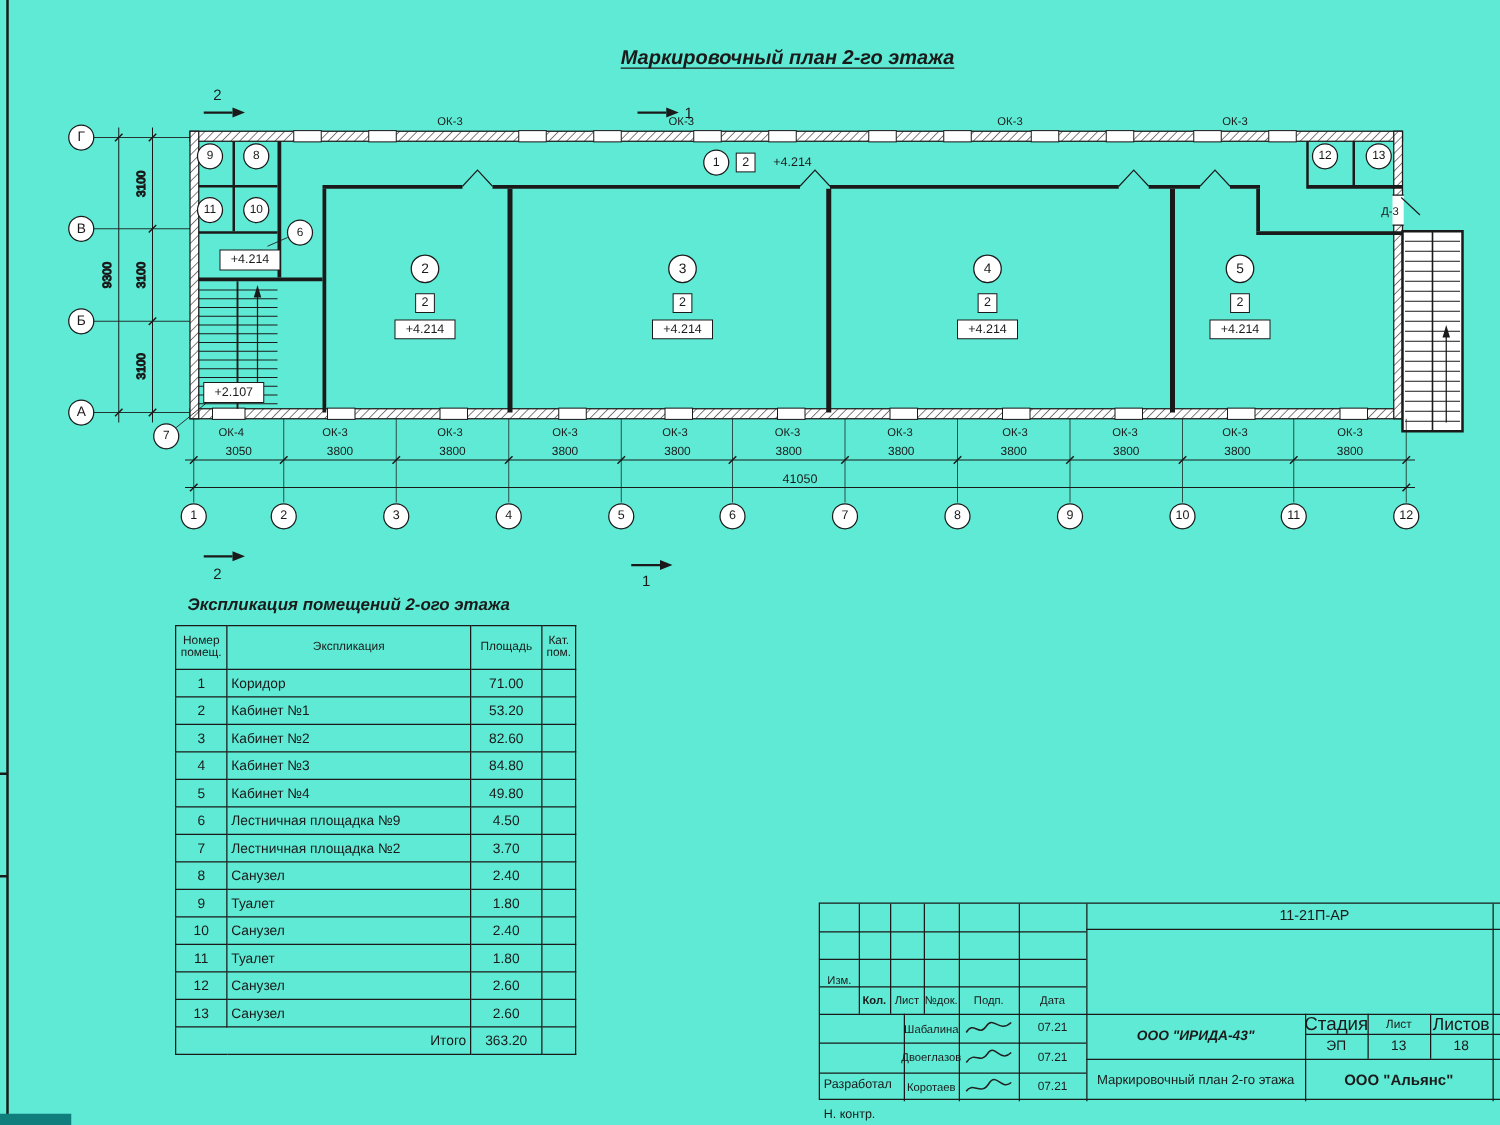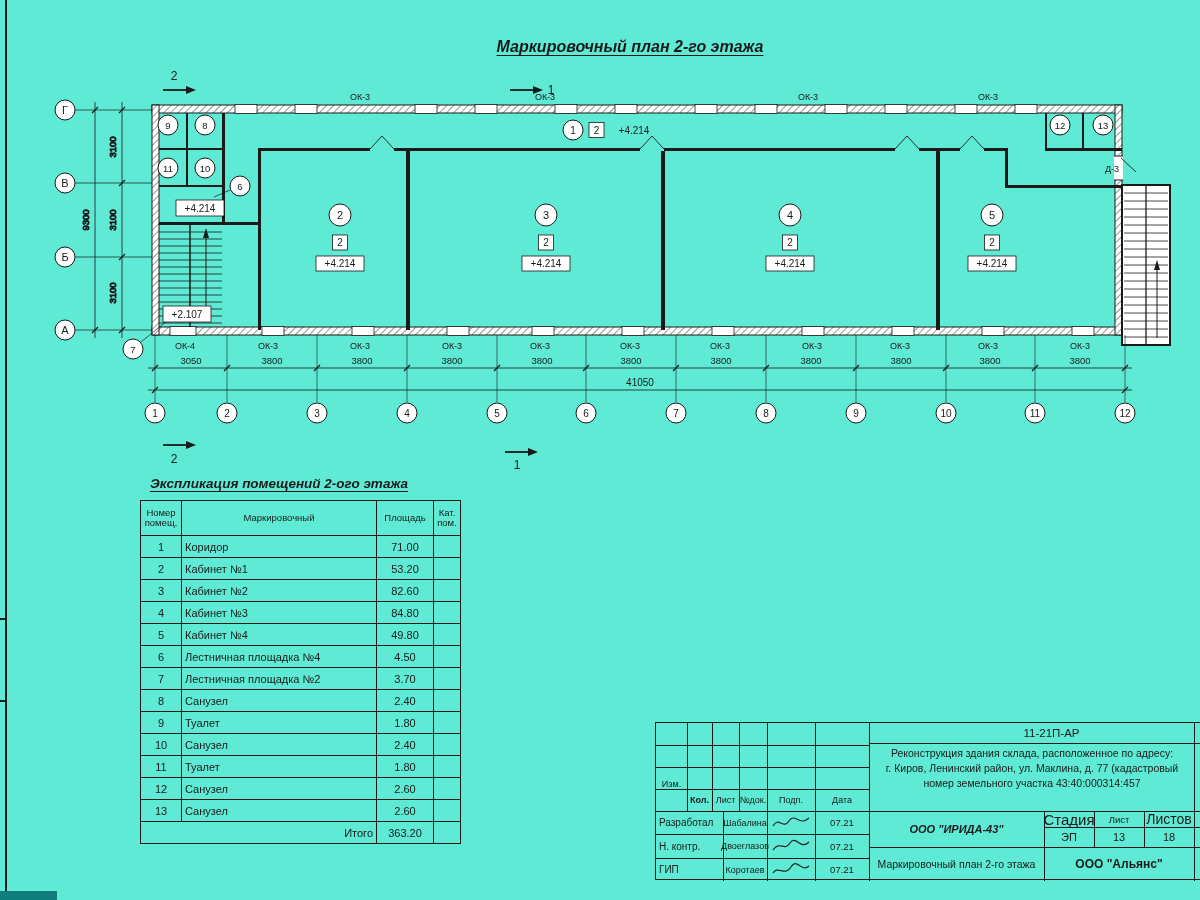--- a/index.html
+++ b/index.html
@@ -5,38 +5,38 @@
   html,body{margin:0;padding:0;width:1200px;height:900px;overflow:hidden;background:#fff;}
   body{font-family:"Liberation Sans",sans-serif;color:#1a1a1a;position:relative;}
   .abs{position:absolute;}
   .page{position:absolute;left:0;top:0;width:1200px;height:900px;background:#5eead4;overflow:hidden;}
 
   .sheet-title{left:370px;top:38px;width:520px;text-align:center;font-size:16px;font-weight:bold;font-style:italic;text-decoration:underline;text-underline-offset:3px;}
   .plan-svg{position:absolute;left:0;top:60px;}
   .plan-svg text{font-family:"Liberation Sans",sans-serif;fill:#1a1a1a;}
 
   
-  .expl-title{left:150px;top:476px;font-size:13.5px;font-weight:bold;font-style:italic;text-decoration:underline;text-underline-offset:3px;}
+  .expl-title{left:150px;top:476px;font-size:13.5px;font-weight:bold;font-style:italic;text-underline-offset:3px;}
   .expl-wrap{left:140px;top:500px;}
   table.expl{border-collapse:collapse;}
   table.expl td, table.expl th{border:1px solid #1a1a1a;font-size:11px;font-weight:normal;padding:0 3px;vertical-align:middle;}
   table.expl th{font-size:9.5px;line-height:10px;height:34px;text-align:center;padding:0 1px;}
   table.expl td{height:21px;}
   .c-num{width:34px;text-align:center;}
   .c-name{width:188px;text-align:left;}
   .c-area{width:50px;text-align:center;}
   .c-cat{width:20px;}
   .total-label{text-align:right;padding-right:6px;margin-left:36px;}
 
   
   .tb{left:655px;top:722px;width:585px;height:158px;border:1.5px solid #1a1a1a;box-sizing:border-box;}
   .tb .hl{position:absolute;height:1px;background:#1a1a1a;}
   .tb .vl{position:absolute;width:1px;background:#1a1a1a;}
   .tb .cell{position:absolute;display:flex;align-items:center;justify-content:center;text-align:center;overflow:visible;white-space:nowrap;}
-  .tb .left{justify-content:flex-start;text-align:left;}
+  .tb .left{justify-content:flex-start;text-align:left;margin-top:45px;}
 
   .frame-line{left:5px;top:0;width:1.5px;height:900px;background:#1a1a1a;}
   .frame-tick{height:2px;background:#1a1a1a;left:0;width:6px;}
   .corner-artifact{left:0;top:891px;width:57px;height:9px;}
 </style>
 </head>
 <body>
 
 <div class="page">
 
@@ -319,21 +319,21 @@
     <text x="1112" y="172" font-size="9" text-anchor="middle">Д-3</text>
   </svg>
 
   <div class="abs expl-title">Экспликация помещений 2-ого этажа</div>
 
   <div class="abs expl-wrap">
     <table class="expl">
       <tbody>
           <tr>
         <th class="c-num">Номер помещ.</th>
-        <th class="c-name">Маркировочный</th>
+        <th class="c-name">Экспликация</th>
         <th class="c-area">Площадь</th>
         <th class="c-cat">Кат. пом.</th>
       </tr>
       <tr>
             <td class="c-num">1</td>
             <td class="c-name">Коридор</td>
             <td class="c-area">71.00</td>
             <td class="c-cat"></td>
           </tr>
       <tr>
@@ -355,21 +355,21 @@
             <td class="c-cat"></td>
           </tr>
       <tr>
             <td class="c-num">5</td>
             <td class="c-name">Кабинет №4</td>
             <td class="c-area">49.80</td>
             <td class="c-cat"></td>
           </tr>
       <tr>
             <td class="c-num">6</td>
-            <td class="c-name">Лестничная площадка №4</td>
+            <td class="c-name">Лестничная площадка №9</td>
             <td class="c-area">4.50</td>
             <td class="c-cat"></td>
           </tr>
       <tr>
             <td class="c-num">7</td>
             <td class="c-name">Лестничная площадка №2</td>
             <td class="c-area">3.70</td>
             <td class="c-cat"></td>
           </tr>
       <tr>
@@ -468,25 +468,20 @@
           <path d="M3 13 C10 3,14 15,20 6 S30 14,39 5" fill="none" stroke="#222" stroke-width="1.2"></path>
         </svg>
     </div>
     <div class="cell" style="left:113px;top:136px;width:44px;height:21px;">
       <svg width="42" height="18" viewBox="0 0 42 18">
           <path d="M3 12 C8 4,15 16,21 6 S31 12,39 5" fill="none" stroke="#222" stroke-width="1.2"></path>
         </svg>
     </div>
 
     <div class="cell" style="left:213px;top:0;width:325px;height:20px;font-size:11.5px;padding-left:20px;">11-21П-АР</div>
-    <div class="abs" style="left:216px;top:23px;width:320px;text-align:center;font-size:10.5px;line-height:15px;">
-      <div>Реконструкция здания склада, расположенное по адресу:</div>
-      <div>г. Киров, Ленинский район, ул. Маклина, д. 77 (кадастровый</div>
-      <div>номер земельного участка 43:40:000314:457</div>
-    </div>
     <div class="cell" style="left:213px;top:88px;width:175px;height:36px;font-size:11px;font-weight:bold;font-style:italic;">ООО "ИРИДА-43"</div>
     <div class="cell" style="left:213px;top:124px;width:175px;height:34px;font-size:10.5px;">Маркировочный план 2-го этажа</div>
 
     <div class="cell" style="left:388px;top:88px;width:50px;height:16px;font-size:15px;">Стадия</div>
     <div class="cell" style="left:438px;top:88px;width:50px;height:16px;font-size:9.5px;">Лист</div>
     <div class="cell" style="left:488px;top:88px;width:50px;height:16px;font-size:14px;">Листов</div>
     <div class="cell" style="left:388px;top:104px;width:50px;height:20px;font-size:11px;">ЭП</div>
     <div class="cell" style="left:438px;top:104px;width:50px;height:20px;font-size:11px;">13</div>
     <div class="cell" style="left:488px;top:104px;width:50px;height:20px;font-size:11px;">18</div>
     <div class="cell" style="left:388px;top:124px;width:150px;height:34px;font-size:12px;font-weight:bold;">ООО "Альянс"</div>

